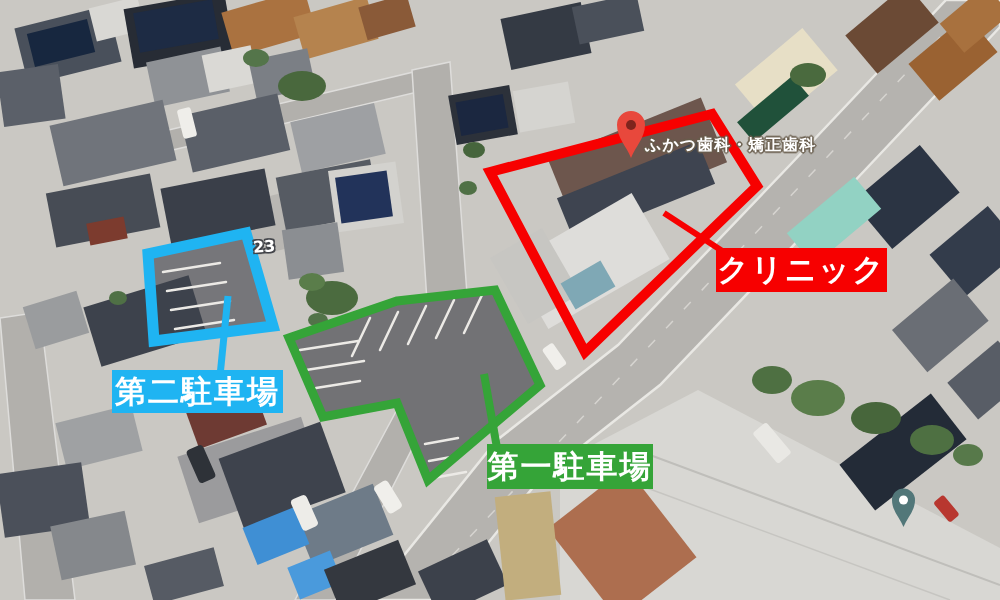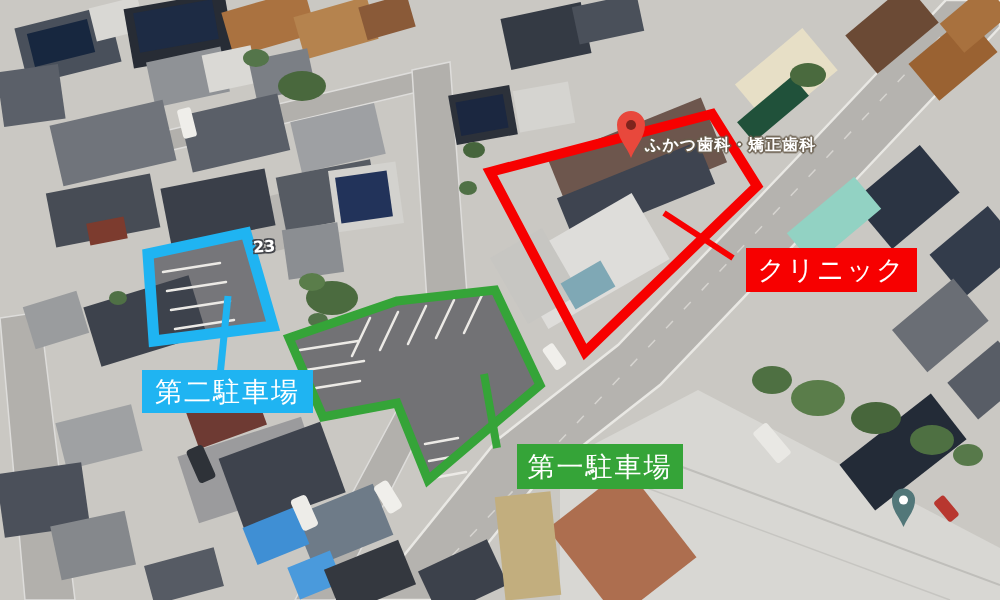--- a/index.html
+++ b/index.html
@@ -6,21 +6,21 @@
   #stage{
     position:relative;width:1000px;height:600px;overflow:hidden;
     font-family:"DejaVu Sans","Liberation Sans",sans-serif;
     
     --clinic-red:#f70000;--parking2-blue:#1fb4f2;--parking1-green:#35a438;
     --dental-pin-red:#e8483c;--dental-pin-hole:#7e241d;--care-pin-teal:#527779;
   }
   #stage svg.bg{position:absolute;left:0;top:0;}
   .anno-label{
     position:absolute;display:flex;align-items:center;justify-content:center;
-    color:#ffffff;font-weight:normal;font-size:27px;letter-spacing:2px;white-space:nowrap;margin-left:30px;
+    color:#ffffff;font-weight:bold;font-size:31px;letter-spacing:2px;white-space:nowrap;
   }
   #clinic-label{left:716px;top:248px;width:171px;height:44px;background:var(--clinic-red);}
   #parking2-label{left:112px;top:370px;width:171px;height:43px;background:var(--parking2-blue);}
   #parking1-label{left:487px;top:444px;width:166px;height:45px;background:var(--parking1-green);}
   .place-label{
     position:absolute;color:#fff;font-weight:bold;white-space:nowrap;letter-spacing:1px;
     text-shadow:-1px -1px 0 rgba(105,93,76,.85),1px -1px 0 rgba(105,93,76,.85),
                 -1px 1px 0 rgba(105,93,76,.85),1px 1px 0 rgba(105,93,76,.85),
                 0 -2px 0 rgba(105,93,76,.6),0 2px 0 rgba(105,93,76,.6),
                 -2px 0 0 rgba(105,93,76,.6),2px 0 0 rgba(105,93,76,.6);

